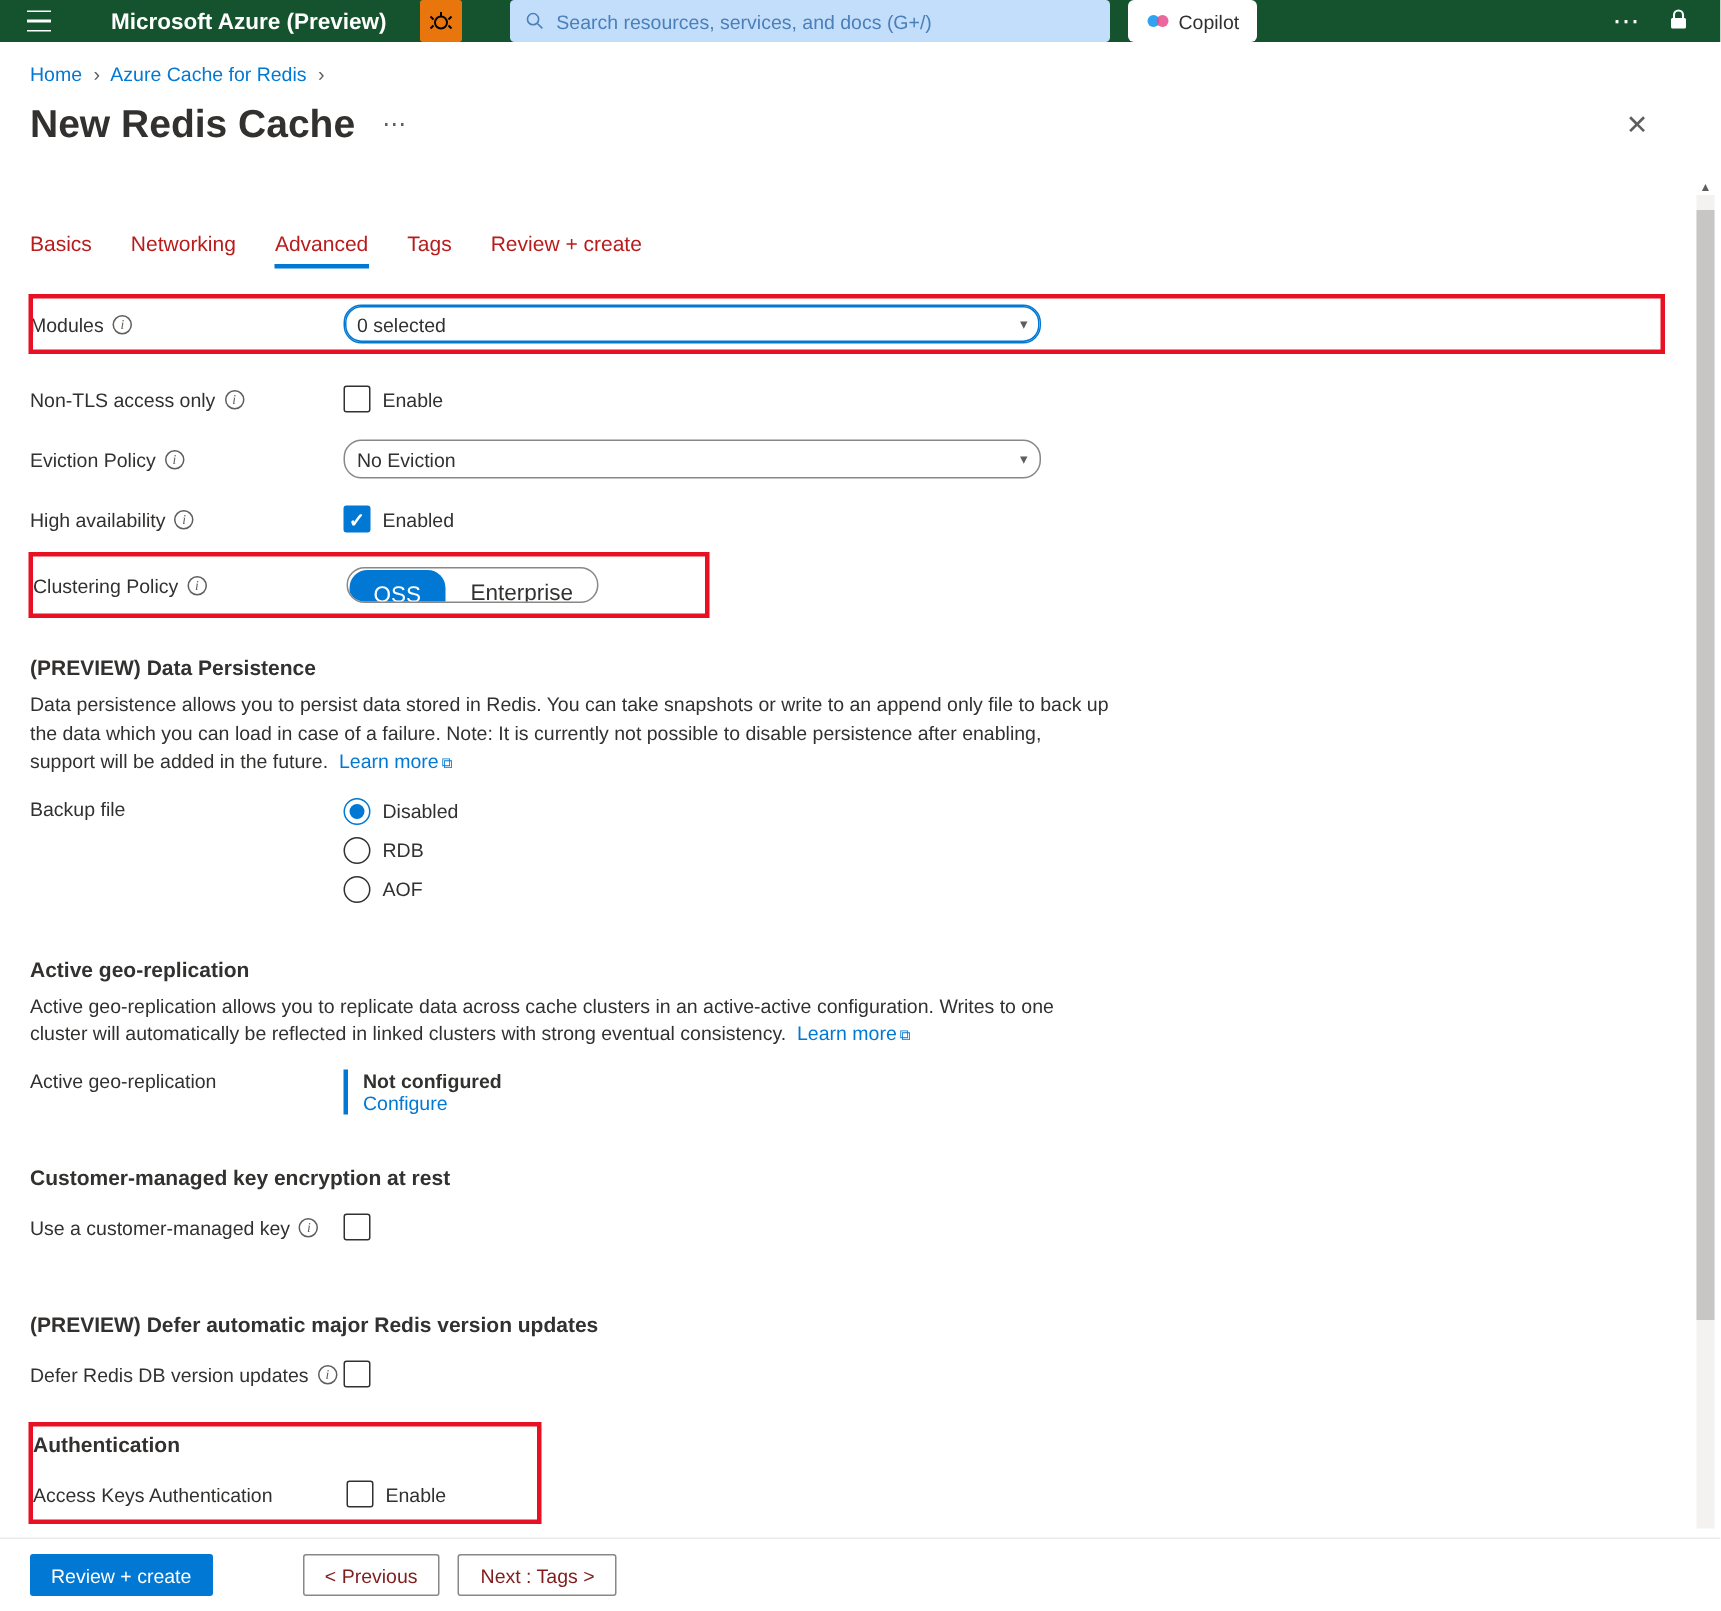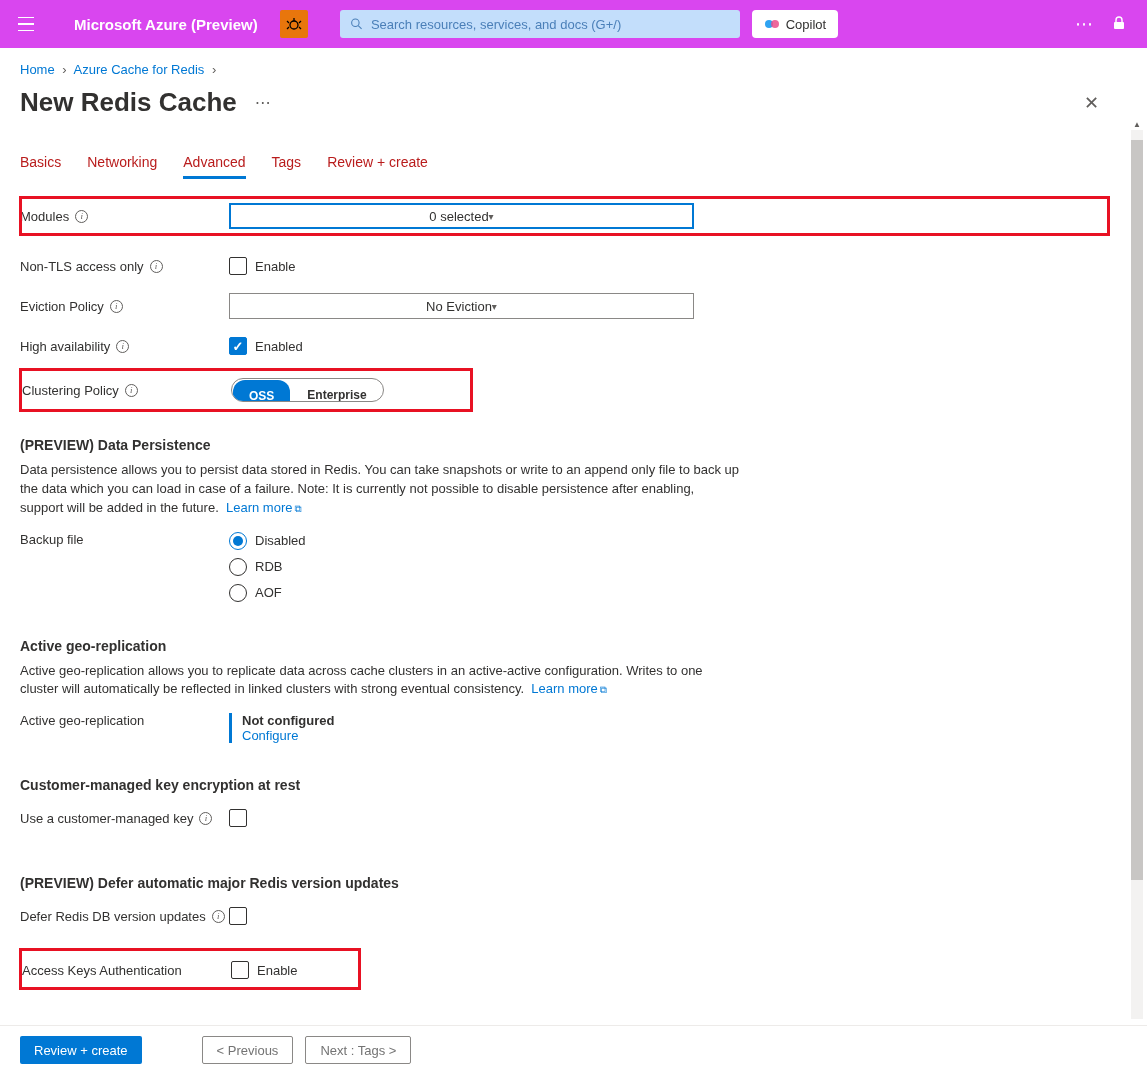--- a/index.html
+++ b/index.html
@@ -1,18 +1,18 @@
 <!DOCTYPE html>
 <html><head>
 <meta charset="utf-8">
 <style>
   * { box-sizing: border-box; margin: 0; padding: 0; font-family: "Segoe UI", -apple-system, Arial, sans-serif; }
   body { background: #fff; color: #323130; font-size: 13px; width: 1147px; height: 1074px; overflow: hidden; position: relative; }
   
-  .topbar { background: #d946ef; height: 48px; display: flex; align-items: center; color: #fff; padding: 0 10px; }
+  .topbar { background: #14532d; height: 28px; display: flex; align-items: center; color: #fff; padding: 0 10px; }
   .hamburger { width: 20px; height: 20px; margin: 0 8px; display: flex; flex-direction: column; justify-content: space-around; cursor: pointer; }
   .hamburger span { display: block; height: 1.5px; background: #fff; width: 16px; }
   .brand { font-weight: 600; font-size: 15px; margin-left: 28px; }
   .bug-icon { background: #e8760c; width: 28px; height: 28px; margin-left: 22px; display:flex;align-items:center;justify-content:center;border-radius:2px;}
   .search-box { flex: 0 0 400px; margin-left: 32px; background: #c3defb; border-radius: 3px; height: 28px; display: flex; align-items: center; padding: 12px 10px; color: #4a7fb8;}
   .search-box input { border: none; background: transparent; outline: none; margin-left: 8px; font-size: 13px; color: #4a7fb8; width: 100%; }
   .search-box input::placeholder { color: #4a7fb8; }
   .copilot-btn { background: #fff; color: #323130; border-radius: 4px; height: 28px; padding: 0 12px; margin-left: 12px; display:flex;align-items:center;gap:6px; font-size:13px; cursor:pointer;}
   .top-right { margin-left: auto; display:flex;align-items:center;gap:18px; padding-right:12px;}
   .dots { color:#fff; font-size:18px; letter-spacing:2px; cursor:pointer;}
@@ -32,29 +32,29 @@
   .scrollbar-thumb { position:absolute; right:4px; top:140px; width:12px; height:740px; background:#c8c6c4;}
   .scroll-arrow-up{position:absolute;right:4px;top:120px;width:12px;height:12px;font-size:8px;text-align:center;color:#605e5c;}
   
   .tabs { display:flex; gap:26px; border-bottom:none; margin-top:28px; margin-bottom:18px;}
   .tab { padding: 6px 0; font-size:14px; cursor:pointer; color:#b91c1c;}
   .tab.active { border-bottom: 3px solid #0078d4; font-weight:400;}
 
   .form-row { display:flex; align-items:center; min-height:34px; margin-bottom:6px;}
   .form-label { width: 209px; display:flex; align-items:center; gap:6px; font-size:13px;}
   .info-icon { display:inline-flex; width:13px; height:13px; border:1px solid #605e5c; border-radius:50%; align-items:center; justify-content:center; font-size:9px; color:#605e5c; font-style:italic; font-family:serif;}
-  .dropdown { width: 465px; height:26px; border:1px solid #8a8886; border-radius:0; display:flex; align-items:center; padding:0 8px; justify-content:center; background:#fff; cursor:pointer;}
+  .dropdown { width: 465px; height:26px; border:1px solid #8a8886; border-radius:12px; display:flex; align-items:center; padding:0 8px; justify-content:space-between; background:#fff; cursor:pointer;}
   .dropdown.focused { border:1px solid #0078d4; box-shadow: inset 0 0 0 1px #0078d4;}
   .chev { font-size:10px; color:#605e5c;}
   .checkbox { width:18px; height:18px; border:1px solid #323130; border-radius:2px; display:inline-flex; align-items:center; justify-content:center; background:#fff; cursor:pointer;}
   .checkbox.checked { background:#0078d4; border-color:#0078d4; color:#fff;}
   .checkbox.checked::after { content:"✓"; font-size:13px; font-weight:bold;}
   .checkbox-wrap { display:flex; align-items:center; gap:8px;}
   .toggle-pill { display:inline-flex; border:1px solid #8a8886; border-radius:14px; overflow:hidden; height:24px;}
-  .toggle-opt { padding: 16px 16px; font-size:12px; display:flex; align-items:center; cursor:pointer;font-weight:bold;}
+  .toggle-opt { padding: 16px 16px; font-size:15px; display:flex; align-items:center; cursor:pointer;}
   .toggle-opt.active { background:#0078d4; color:#fff; border-radius:12px; margin:1px;}
   .radio-group { display:flex; flex-direction:column; gap:8px;}
   .radio-row { display:flex; align-items:center; gap:8px;}
   .radio { width:18px; height:18px; border:1px solid #323130; border-radius:50%; display:inline-flex; align-items:center; justify-content:center; cursor:pointer;}
   .radio.selected { border-color:#0078d4;}
   .radio.selected::after { content:""; width:10px; height:10px; background:#0078d4; border-radius:50%;}
 
   .section-head { font-weight:600; font-size:14px; margin-top:26px; margin-bottom:8px;}
   .section-desc { font-size:13px; color:#323130; line-height:1.45; max-width:720px; margin-bottom:14px;}
   .learn-more { color:#0078d4; text-decoration:none; cursor:pointer;}
@@ -65,21 +65,21 @@
   .hl2 { padding: 4px 2px; display:inline-block;}
   .hl3 { padding: 4px 2px 2px; display:block; width: 340px;}
 
   .geo-status { border-left: 3px solid #0078d4; padding-left:10px;}
   .geo-notconf { font-weight:600;}
   .geo-conf { color:#0078d4; cursor:pointer;}
 
   .footer { position:absolute; bottom:0; left:0; right:0; height:49px; border-top:1px solid #edebe9; background:#fff; display:flex; align-items:center; padding:0 20px; gap:12px;}
   .btn { height:28px; padding:0 14px; font-size:13px; border-radius:2px; cursor:pointer; display:inline-flex; align-items:center;}
   .btn-primary { background:#0078d4; color:#fff; border:none;}
-  .btn-secondary { background:#fff; border:1px solid #8a8886; color:#737373; margin-left:48px;}
+  .btn-secondary { background:#fff; border:1px solid #8a8886; color:#7f1d1d; margin-left:48px;}
   .btn-secondary + .btn-secondary { margin-left:0;}
 </style>
 </head>
 <body>
 
 <div class="topbar">
   <div class="hamburger">
       <span></span>
       <span></span>
       <span></span>
@@ -258,20 +258,21 @@
   <div class="section-head" style="margin-top:40px">(PREVIEW) Defer automatic major Redis version updates</div>
   <div class="form-row">
     <div class="form-label">
         <span>Defer Redis DB version updates</span>
         <span class="info-icon">i</span>
       </div>
     <span class="checkbox"></span>
   </div>
 
   <div class="highlight-red hl3" style="margin-top:16px">
+    <div class="section-head" style="margin-top:2px">Authentication</div>
     <div class="form-row" style="margin-bottom:0">
       <div class="form-label">
           <span>Access Keys Authentication</span>
         </div>
       <div class="checkbox-wrap">
         <span class="checkbox"></span>
         <span>Enable</span>
       </div>
     </div>
   </div>

